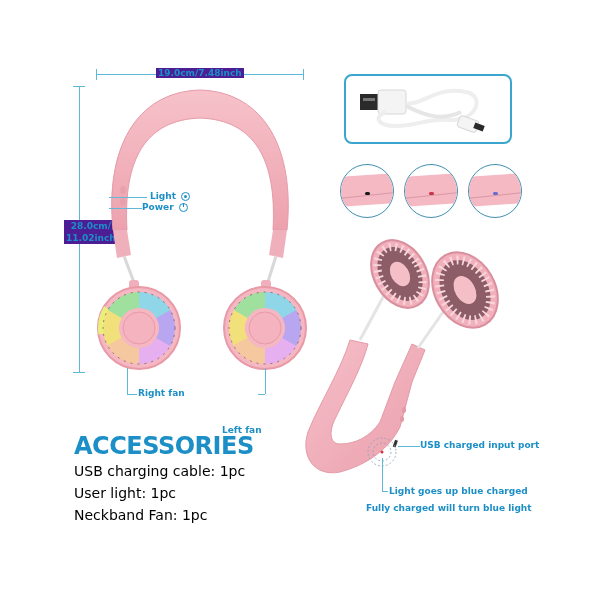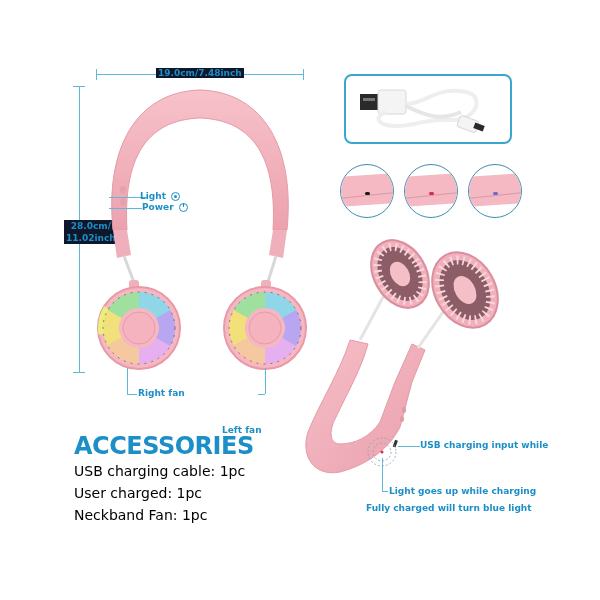--- a/index.html
+++ b/index.html
@@ -1,19 +1,19 @@
 <!DOCTYPE html>
 <html><head>
   <meta charset="utf-8">
   <style>
     html, body { margin: 0; padding: 0; background: #ffffff; }
     body { width: 600px; height: 600px; position: relative; overflow: hidden; font-family: "DejaVu Sans", sans-serif; }
     .abs { position: absolute; }
     .label { font-weight: bold; font-size: 9px; color: #1c8fc6; white-space: nowrap; }
-    .dim-text { font-weight: bold; font-size: 9px; color: #1c8fc6; white-space: nowrap; background: #0f172a; padding: 0 2px; }
+    .dim-text { font-weight: bold; font-size: 9px; color: #1c8fc6; white-space: nowrap; background: #4c1d95; padding: 0 2px; }
     .line-h { height: 1px; background: #5fb8d8; }
     .line-v { width: 1px; background: #5fb8d8; }
     .acc-title { font-family: "DejaVu Sans", sans-serif; font-weight: bold; font-size: 24px; color: #1c8fc6; letter-spacing: -0.5px; }
     .acc-item { font-family: "DejaVu Sans", sans-serif; font-size: 14px; color: #000000; line-height: 22px; white-space: nowrap; }
     .cable-box { border: 2px solid #3aa6cf; border-radius: 8px; background: #fff; }
     .zoom-circle { border: 1.5px solid #3c8fb0; border-radius: 50%; overflow: hidden; background: #fff; }
   </style>
 </head>
 <body>
 
@@ -80,21 +80,21 @@
   <circle cx="43" cy="43" r="28" fill="none" stroke="#9fe09f" stroke-width="16" stroke-dasharray="30 150" transform="rotate(210 43 43)"></circle>
   <circle cx="43" cy="43" r="28" fill="none" stroke="#8fd6e8" stroke-width="16" stroke-dasharray="30 150" transform="rotate(270 43 43)"></circle>
   <circle cx="43" cy="43" r="28" fill="none" stroke="#b8a6f0" stroke-width="16" stroke-dasharray="30 150" transform="rotate(330 43 43)"></circle>
   <circle cx="43" cy="43" r="28" fill="none" stroke="#e6b0f0" stroke-width="16" stroke-dasharray="30 150" transform="rotate(30 43 43)"></circle>
   <circle cx="43" cy="43" r="28" fill="none" stroke="#f5c8a0" stroke-width="16" stroke-dasharray="30 150" transform="rotate(90 43 43)"></circle>
   <circle cx="43" cy="43" r="36" fill="none" stroke="#5a3a40" stroke-width="1" stroke-dasharray="2 5" opacity="0.6"></circle>
   <circle cx="43" cy="43" r="16" fill="#f5b3bf" stroke="#e89aa7" stroke-width="1"></circle>
 </svg>
 
 <div class="abs line-h" style="left:109px; top:197px; width:38px;"></div>
-<div class="abs label" style="left:140px; top:191px;">
+<div class="abs label" style="left:150px; top:191px;">
   <span>Light</span>
   <span style="display:inline-block; width:7px; height:7px; border:1px solid #1c8fc6; border-radius:50%; vertical-align:middle; margin-left:2px; position:relative;"><span style="position:absolute; left:2px; top:2px; width:3px; height:3px; background:#1c8fc6; border-radius:50%;"></span></span>
 </div>
 <div class="abs line-h" style="left:109px; top:208px; width:33px;"></div>
 <div class="abs label" style="left:142px; top:202px;">
   <span>Power</span>
   <span style="display:inline-block; width:7px; height:7px; border:1px solid #1c8fc6; border-radius:50%; vertical-align:middle; margin-left:2px; position:relative;"><span style="position:absolute; left:3px; top:-1px; width:1px; height:4px; background:#1c8fc6;"></span></span>
 </div>
 
 <div class="abs line-v" style="left:127px; top:368px; height:26px;"></div>
@@ -167,25 +167,25 @@
   <ellipse cx="102" cy="187" rx="2" ry="3" fill="#e09aa6"></ellipse>
 
   <rect x="94" y="208" width="3" height="7" fill="#333" transform="rotate(20 95 211)"></rect>
 
   <circle cx="82" cy="220" r="14" fill="none" stroke="#8aa0b8" stroke-width="0.8" stroke-dasharray="2 2"></circle>
   <circle cx="82" cy="220" r="9" fill="none" stroke="#8aa0b8" stroke-width="0.8" stroke-dasharray="2 2"></circle>
   <circle cx="82" cy="220" r="1.5" fill="#d0304a"></circle>
 </svg>
 
 <div class="abs line-h" style="left:398px; top:446px; width:22px;"></div>
-<div class="abs label" style="left:420px; top:440px;">USB charging input while</div>
+<div class="abs label" style="left:420px; top:440px;">USB charged input port</div>
 
 <div class="abs line-v" style="left:382px; top:458px; height:33px;"></div>
 <div class="abs line-h" style="left:382px; top:491px; width:6px;"></div>
-<div class="abs label" style="left:389px; top:486px;">Light goes up while charging</div>
+<div class="abs label" style="left:389px; top:486px;">Light goes up blue charged</div>
 <div class="abs label" style="left:366px; top:503px;">Fully charged will turn blue light</div>
 
 <div class="abs" style="left:74px; top:432px;">
   <div class="acc-title">ACCESSORIES</div>
   <div class="acc-item">USB charging cable: 1pc</div>
-  <div class="acc-item">User charged: 1pc</div>
+  <div class="acc-item">User light: 1pc</div>
   <div class="acc-item">Neckband Fan: 1pc</div>
 </div>
 
 </body></html>

